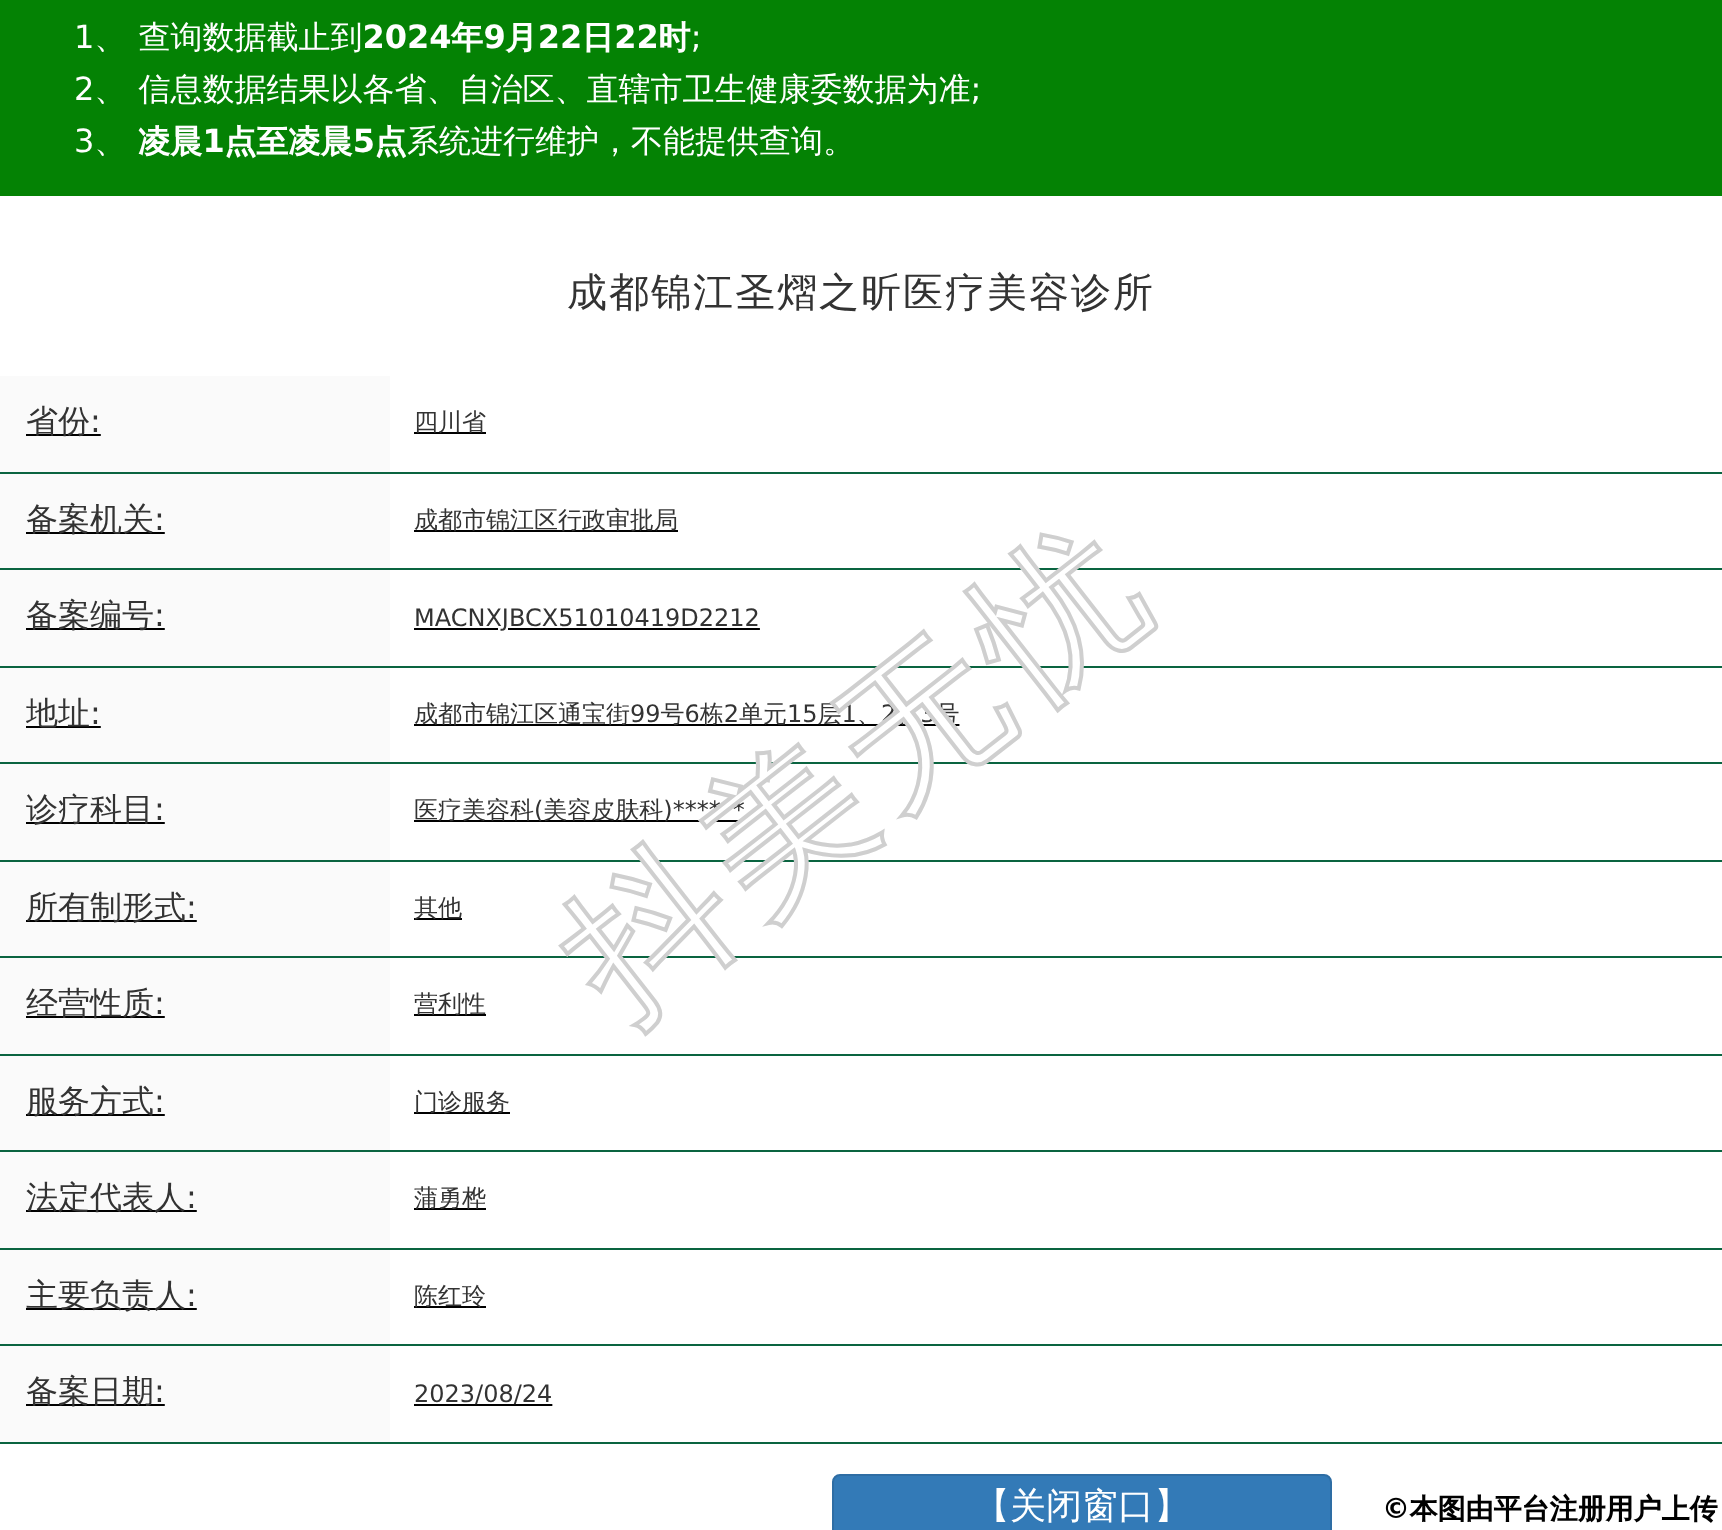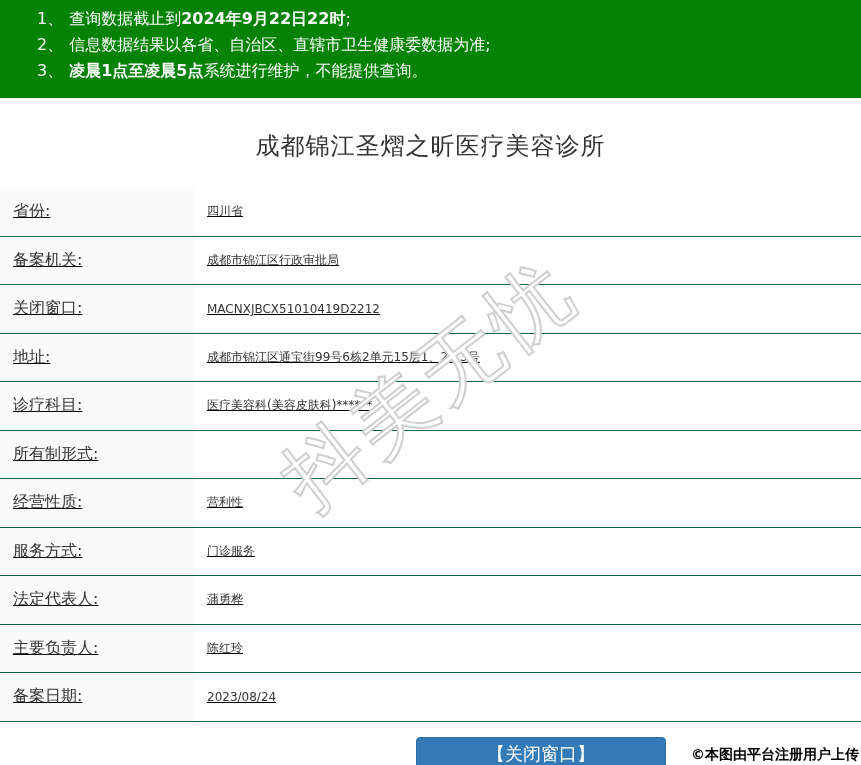--- a/index.html
+++ b/index.html
@@ -28,21 +28,21 @@
   }
   .notice-line b { font-weight: 700; }
   .notice-num { margin-right: 6px; }
 
   
   .page-title {
     margin-top: 30px;
     height: 36px;
     line-height: 36px;
     text-align: center;
-    font-size: 24px;
+    font-size: 20px;
     color: #333333;
     letter-spacing: 1px;
   }
 
   
   .info-table { margin-top: 24px; text-decoration: underline; }
   .info-row {
     display: flex;
     height: 48.5px;
     border-bottom: 1px solid #0a6440;
@@ -128,33 +128,34 @@
   <div class="info-table">
     <div class="info-row">
       <div class="info-label">省份:</div>
       <div class="info-value">四川省</div>
     </div>
     <div class="info-row">
       <div class="info-label">备案机关:</div>
       <div class="info-value">成都市锦江区行政审批局</div>
     </div>
     <div class="info-row">
-      <div class="info-label">关闭窗口:</div>
+      <div class="info-label">备案编号:</div>
       <div class="info-value">MACNXJBCX51010419D2212</div>
     </div>
     <div class="info-row">
       <div class="info-label">地址:</div>
       <div class="info-value">成都市锦江区通宝街99号6栋2单元15层1、2、3号</div>
     </div>
     <div class="info-row">
       <div class="info-label">诊疗科目:</div>
       <div class="info-value">医疗美容科(美容皮肤科)******</div>
     </div>
     <div class="info-row">
       <div class="info-label">所有制形式:</div>
+      <div class="info-value">其他</div>
     </div>
     <div class="info-row">
       <div class="info-label">经营性质:</div>
       <div class="info-value">营利性</div>
     </div>
     <div class="info-row">
       <div class="info-label">服务方式:</div>
       <div class="info-value">门诊服务</div>
     </div>
     <div class="info-row">

